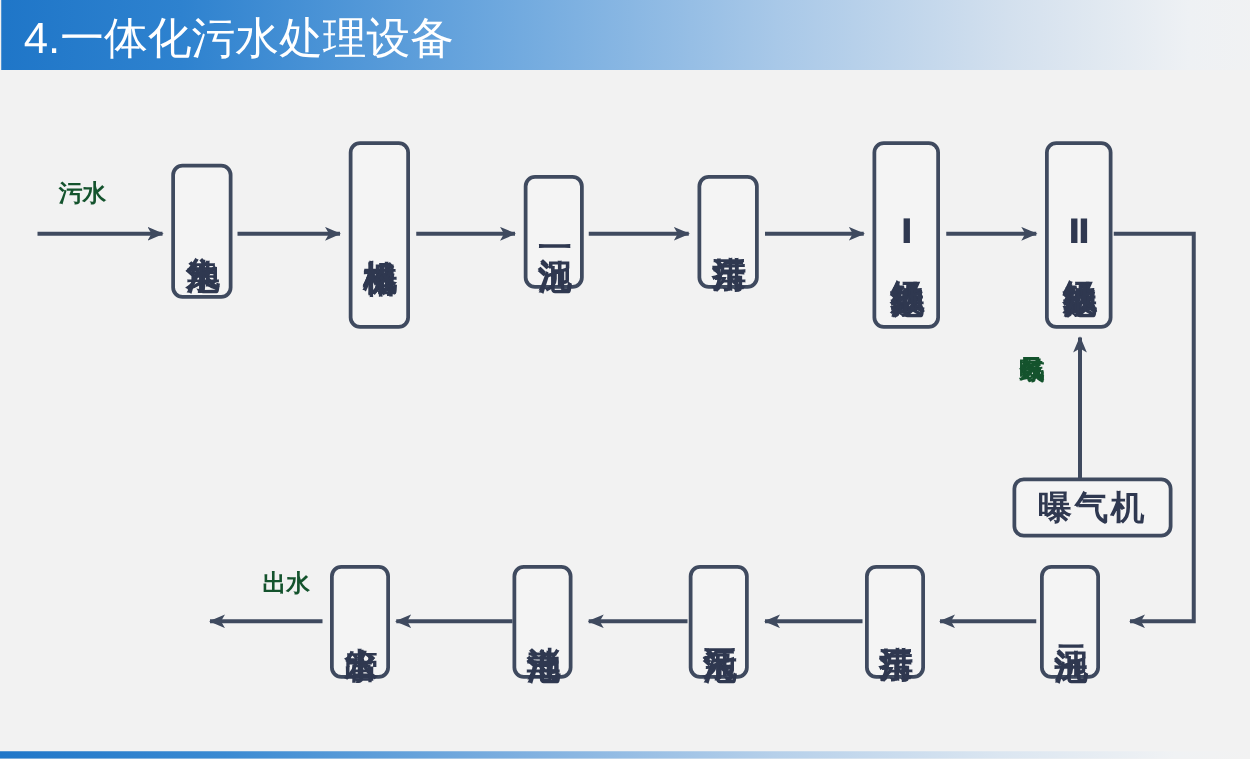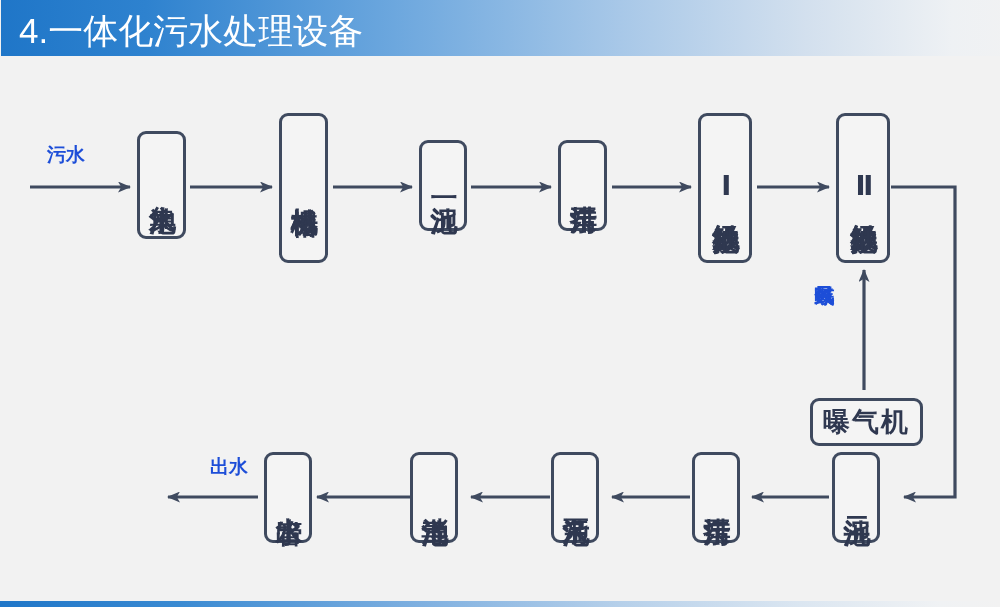--- a/index.html
+++ b/index.html
@@ -51,21 +51,21 @@
     line-height:1.03;
     letter-spacing:1px;
     white-space:nowrap;
   }
   .node .htext{
     font-size:27px;letter-spacing:2px;white-space:nowrap;
   }
 
   
   .label{
-    position:absolute;color:#1d4ed8;font-weight:bold;
+    position:absolute;color:#14532d;font-weight:bold;
     font-size:19px;white-space:nowrap;
     font-family:Liberation Sans, sans-serif;
   }
   .label.vert{
     writing-mode:vertical-rl;text-orientation:upright;
     line-height:1.0;font-size:20px;
   }
 </style>
 </head>
 <body>
@@ -138,21 +138,21 @@
     </div>
 
     <div class="node" style="left:698px;top:53px;width:54px;height:150px;">
       <span class="vtext">Ⅰ级接触池</span>
     </div>
 
     <div class="node" style="left:836px;top:53px;width:54px;height:150px;">
       <span class="vtext">Ⅱ级接触池</span>
     </div>
 
-    <div class="node" style="left:810px;top:322px;width:113px;height:48px;margin-top:16px;">
+    <div class="node" style="left:810px;top:322px;width:128px;height:48px;">
       <span class="htext">曝气机</span>
     </div>
 
     <div class="node" style="left:264px;top:392px;width:48px;height:91px;">
       <span class="vtext">出水管</span>
     </div>
 
     <div class="node" style="left:410px;top:392px;width:48px;height:91px;">
       <span class="vtext">消毒池</span>
     </div>

